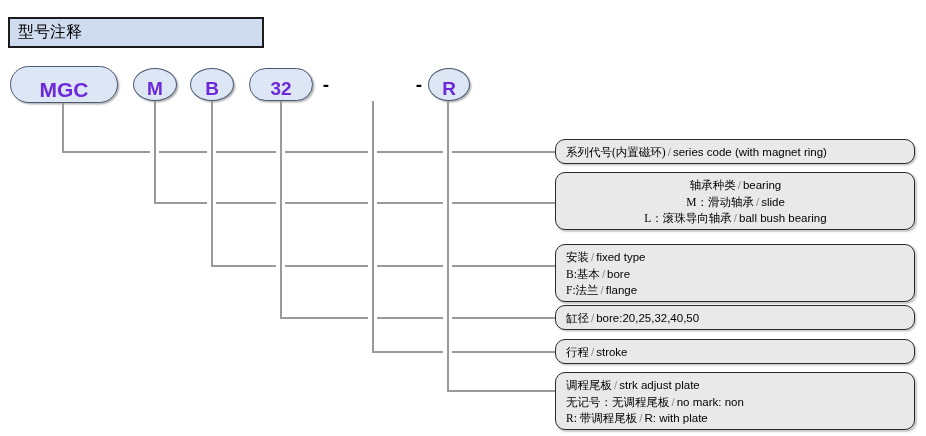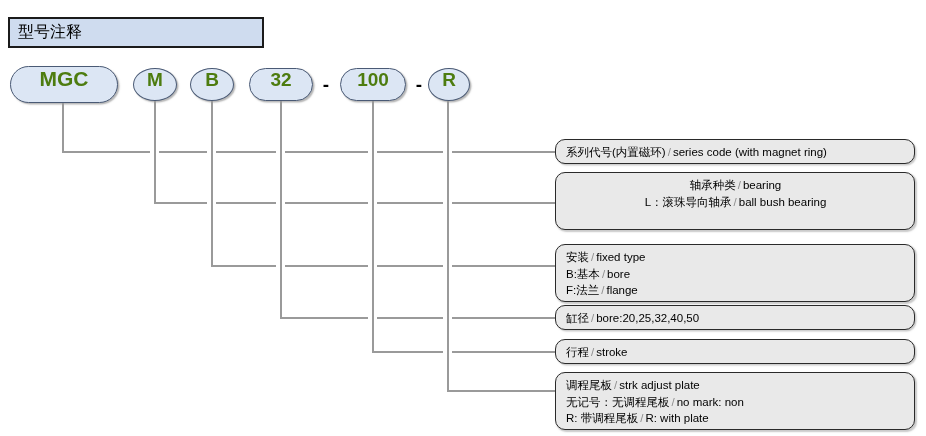--- a/index.html
+++ b/index.html
@@ -27,23 +27,23 @@
     letter-spacing:0px;
   }
   .title-box .cn{font-family:"DejaVu Sans",sans-serif;font-size:16px;}
 
   
   .cap{
     position:absolute;
     background:#dce6f4;
     border:1.6px solid #4a5a75;
     box-sizing:border-box;
-    display:flex;align-items:flex-start;justify-content:center;
+    display:flex;align-items:flex-end;justify-content:center;
     font-weight:bold;
-    color:#4d7c0f;
+    color:#6d28d9;
     box-shadow:1.5px 1.5px 1.5px rgba(120,120,120,.55);
   }
   .dash{
     position:absolute;
     font-weight:bold;
     font-size:19px;
     color:#000;
     display:flex;align-items:center;justify-content:center;
   }
 
@@ -60,21 +60,21 @@
     border:1.4px solid #2a2a2a;
     border-radius:10px;
     box-sizing:border-box;
     padding:4px 9px 4px 10px;
     color:#000;
     font-size:11.5px;
     line-height:16.5px;
     box-shadow:1.5px 1.5px 1.5px rgba(150,150,150,.5);
   }
   .desc .row{white-space:nowrap;}
-  .desc .cn{font-family:Liberation Sans, sans-serif;margin-top:18px;}
+  .desc .cn{font-family:Liberation Serif, serif;margin-top:18px;}
   .sep{color:#8d8d8d;padding:0 2px;}
 </style>
 </head>
 <body>
 
 <div id="root">
 
   <div class="title-box">
     <span class="cn">型号注释</span>
     <span style="width:5px"></span>
@@ -93,23 +93,20 @@
   </div>
 
   <div class="cap" style="left:249px;top:68px;width:64px;height:33px;border-radius:17px;font-size:19px;">
     <span>32</span>
   </div>
 
   <div class="dash" style="left:319px;top:68px;width:14px;height:33px;">
     <span>-</span>
   </div>
 
-  <div class="cap" style="left:340px;top:68px;width:66px;height:33px;border-radius:17px;font-size:19px;">
-    <span>100</span>
-  </div>
 
   <div class="dash" style="left:412px;top:68px;width:14px;height:33px;">
     <span>-</span>
   </div>
 
   <div class="cap" style="left:428px;top:68px;width:42px;height:33px;border-radius:50%;font-size:19px;">
     <span>R</span>
   </div>
 
   <div class="vline" style="left:62px;top:103px;height:50px;"></div>
@@ -150,20 +147,23 @@
     <div class="row">
       <span class="cn">系列代号(内置磁环)</span><span class="sep">/</span><span>series code (with magnet ring)</span>
     </div>
   </div>
 
   <div class="desc" style="top:172px;height:58px;text-align:center;">
     <div class="row">
       <span class="cn">轴承种类</span><span class="sep">/</span><span>bearing</span>
     </div>
     <div class="row">
+      <span class="cn">M：滑动轴承</span><span class="sep">/</span><span>slide</span>
+    </div>
+    <div class="row">
       <span class="cn">L：滚珠导向轴承</span><span class="sep">/</span><span>ball bush bearing</span>
     </div>
   </div>
 
   <div class="desc" style="top:244px;height:58px;">
     <div class="row">
       <span class="cn">安装</span><span class="sep">/</span><span>fixed type</span>
     </div>
     <div class="row">
       <span class="cn">B:基本</span><span class="sep">/</span><span>bore</span>

